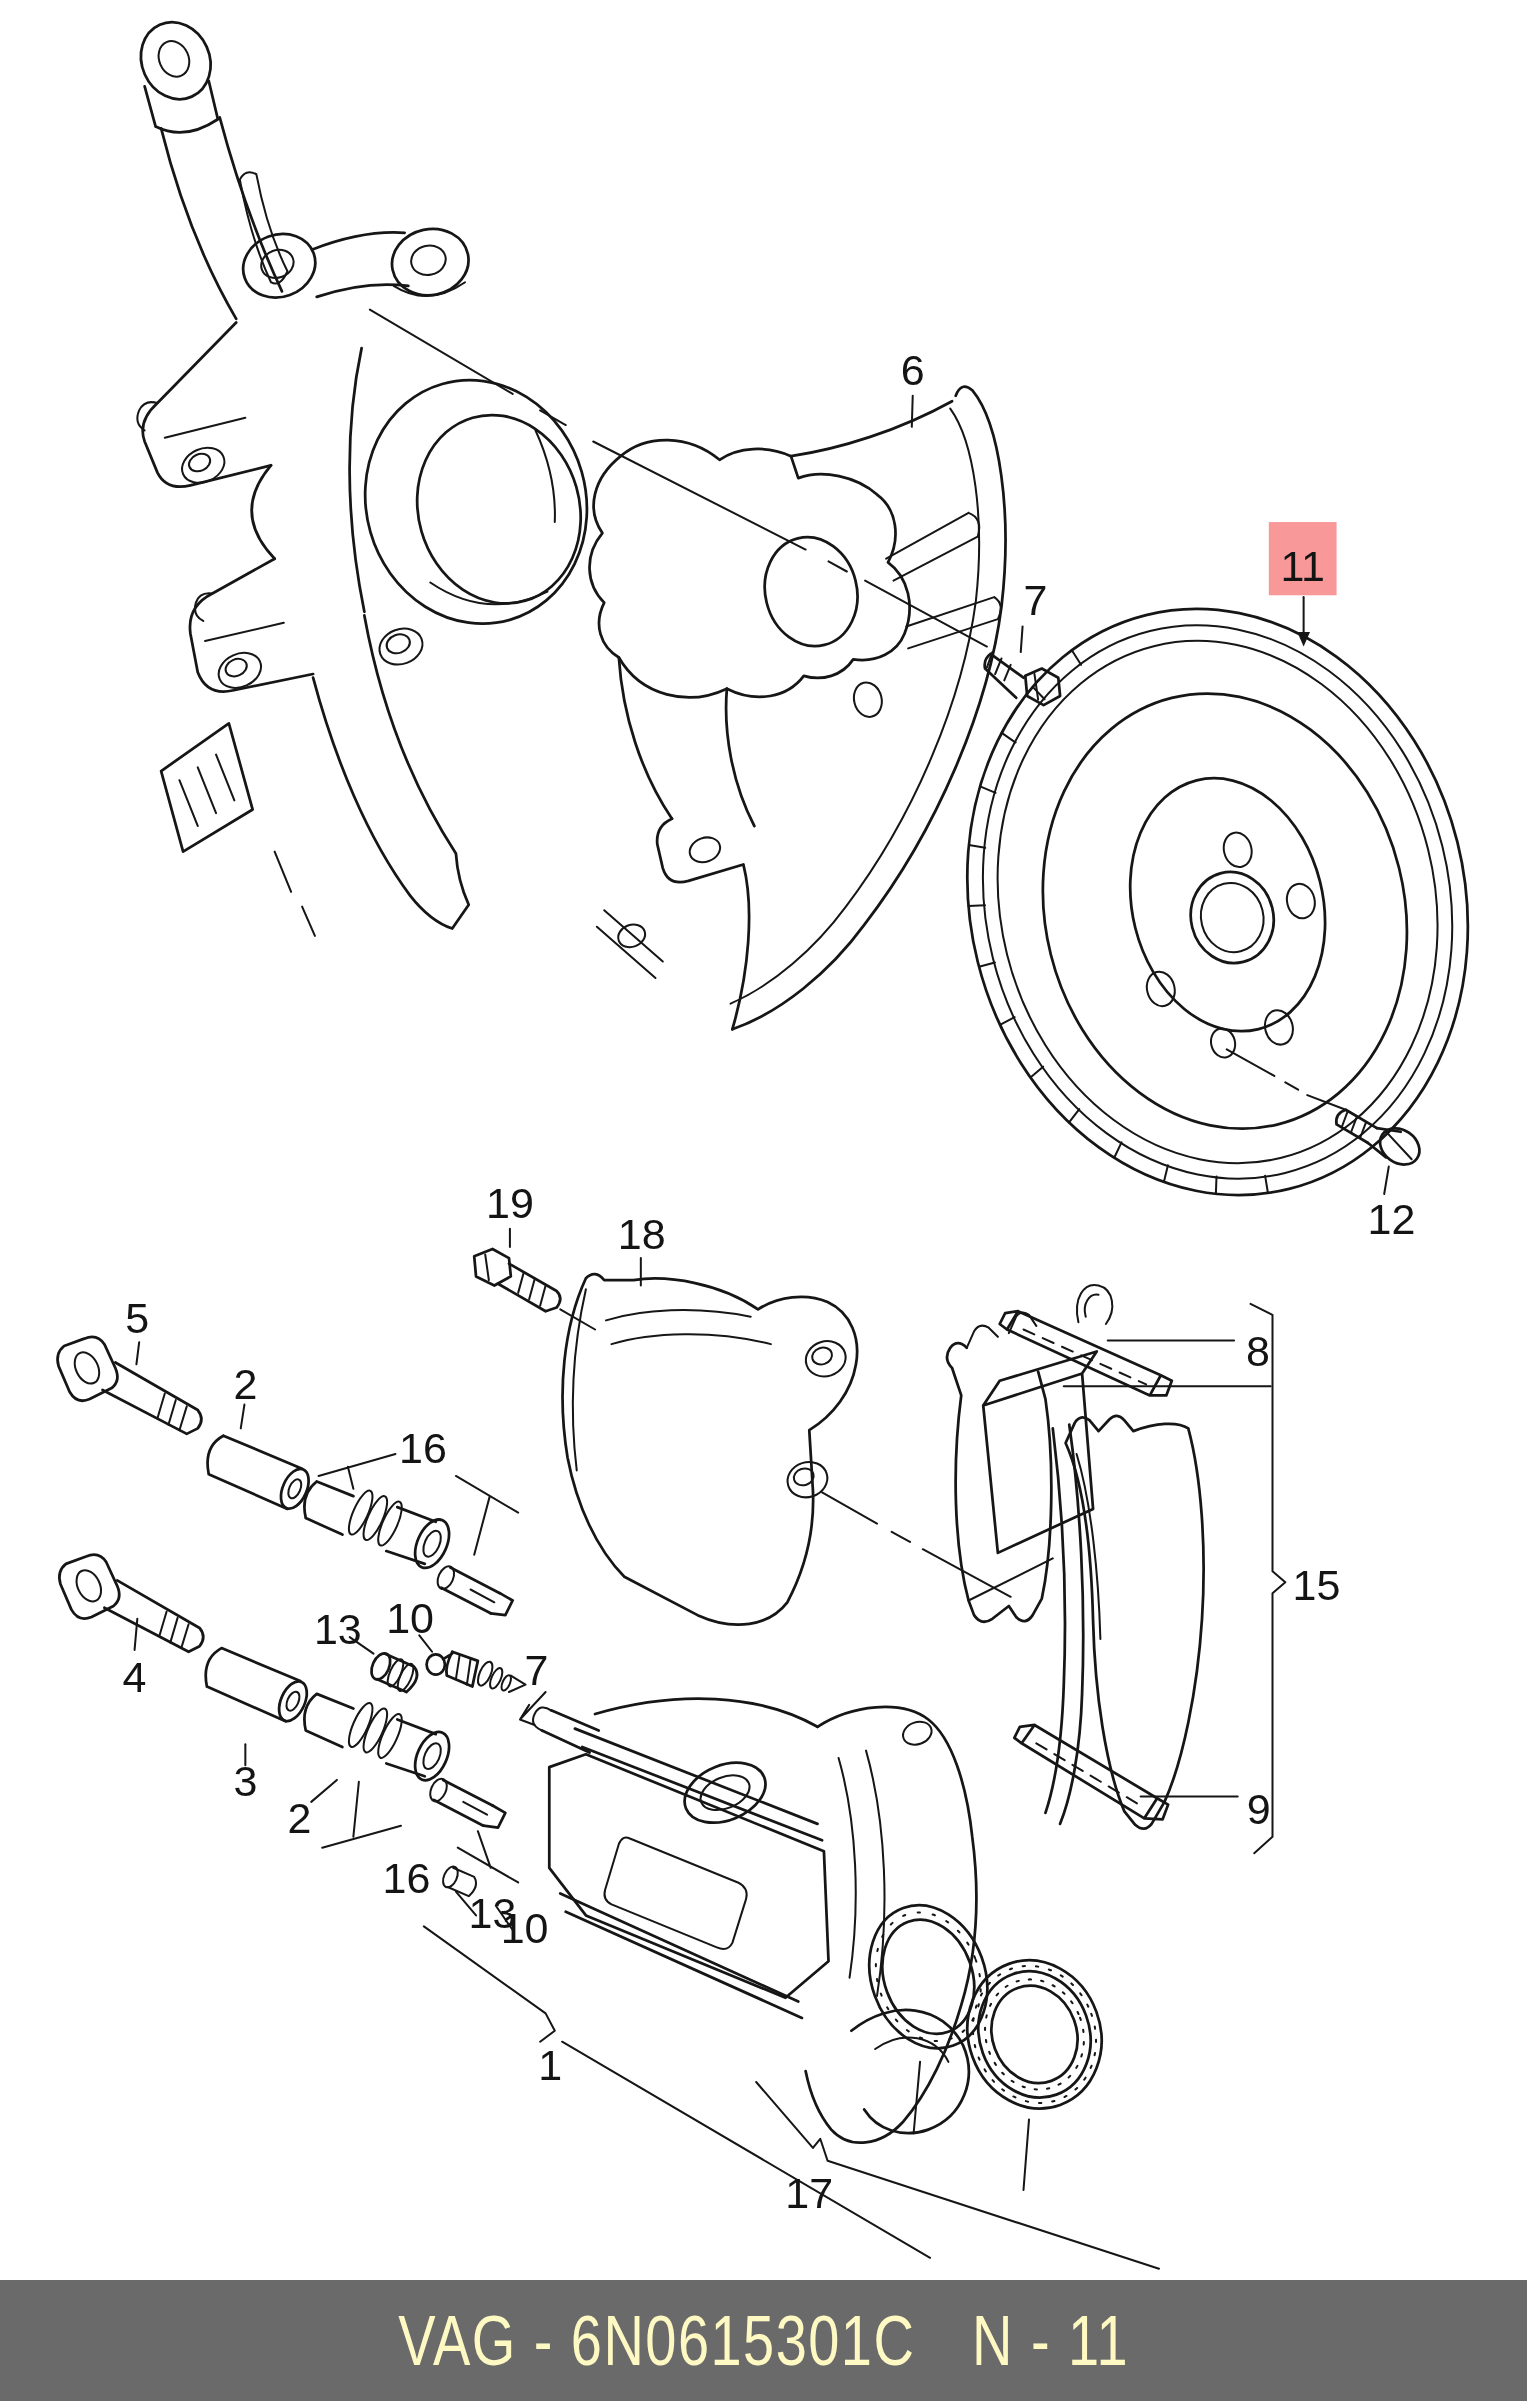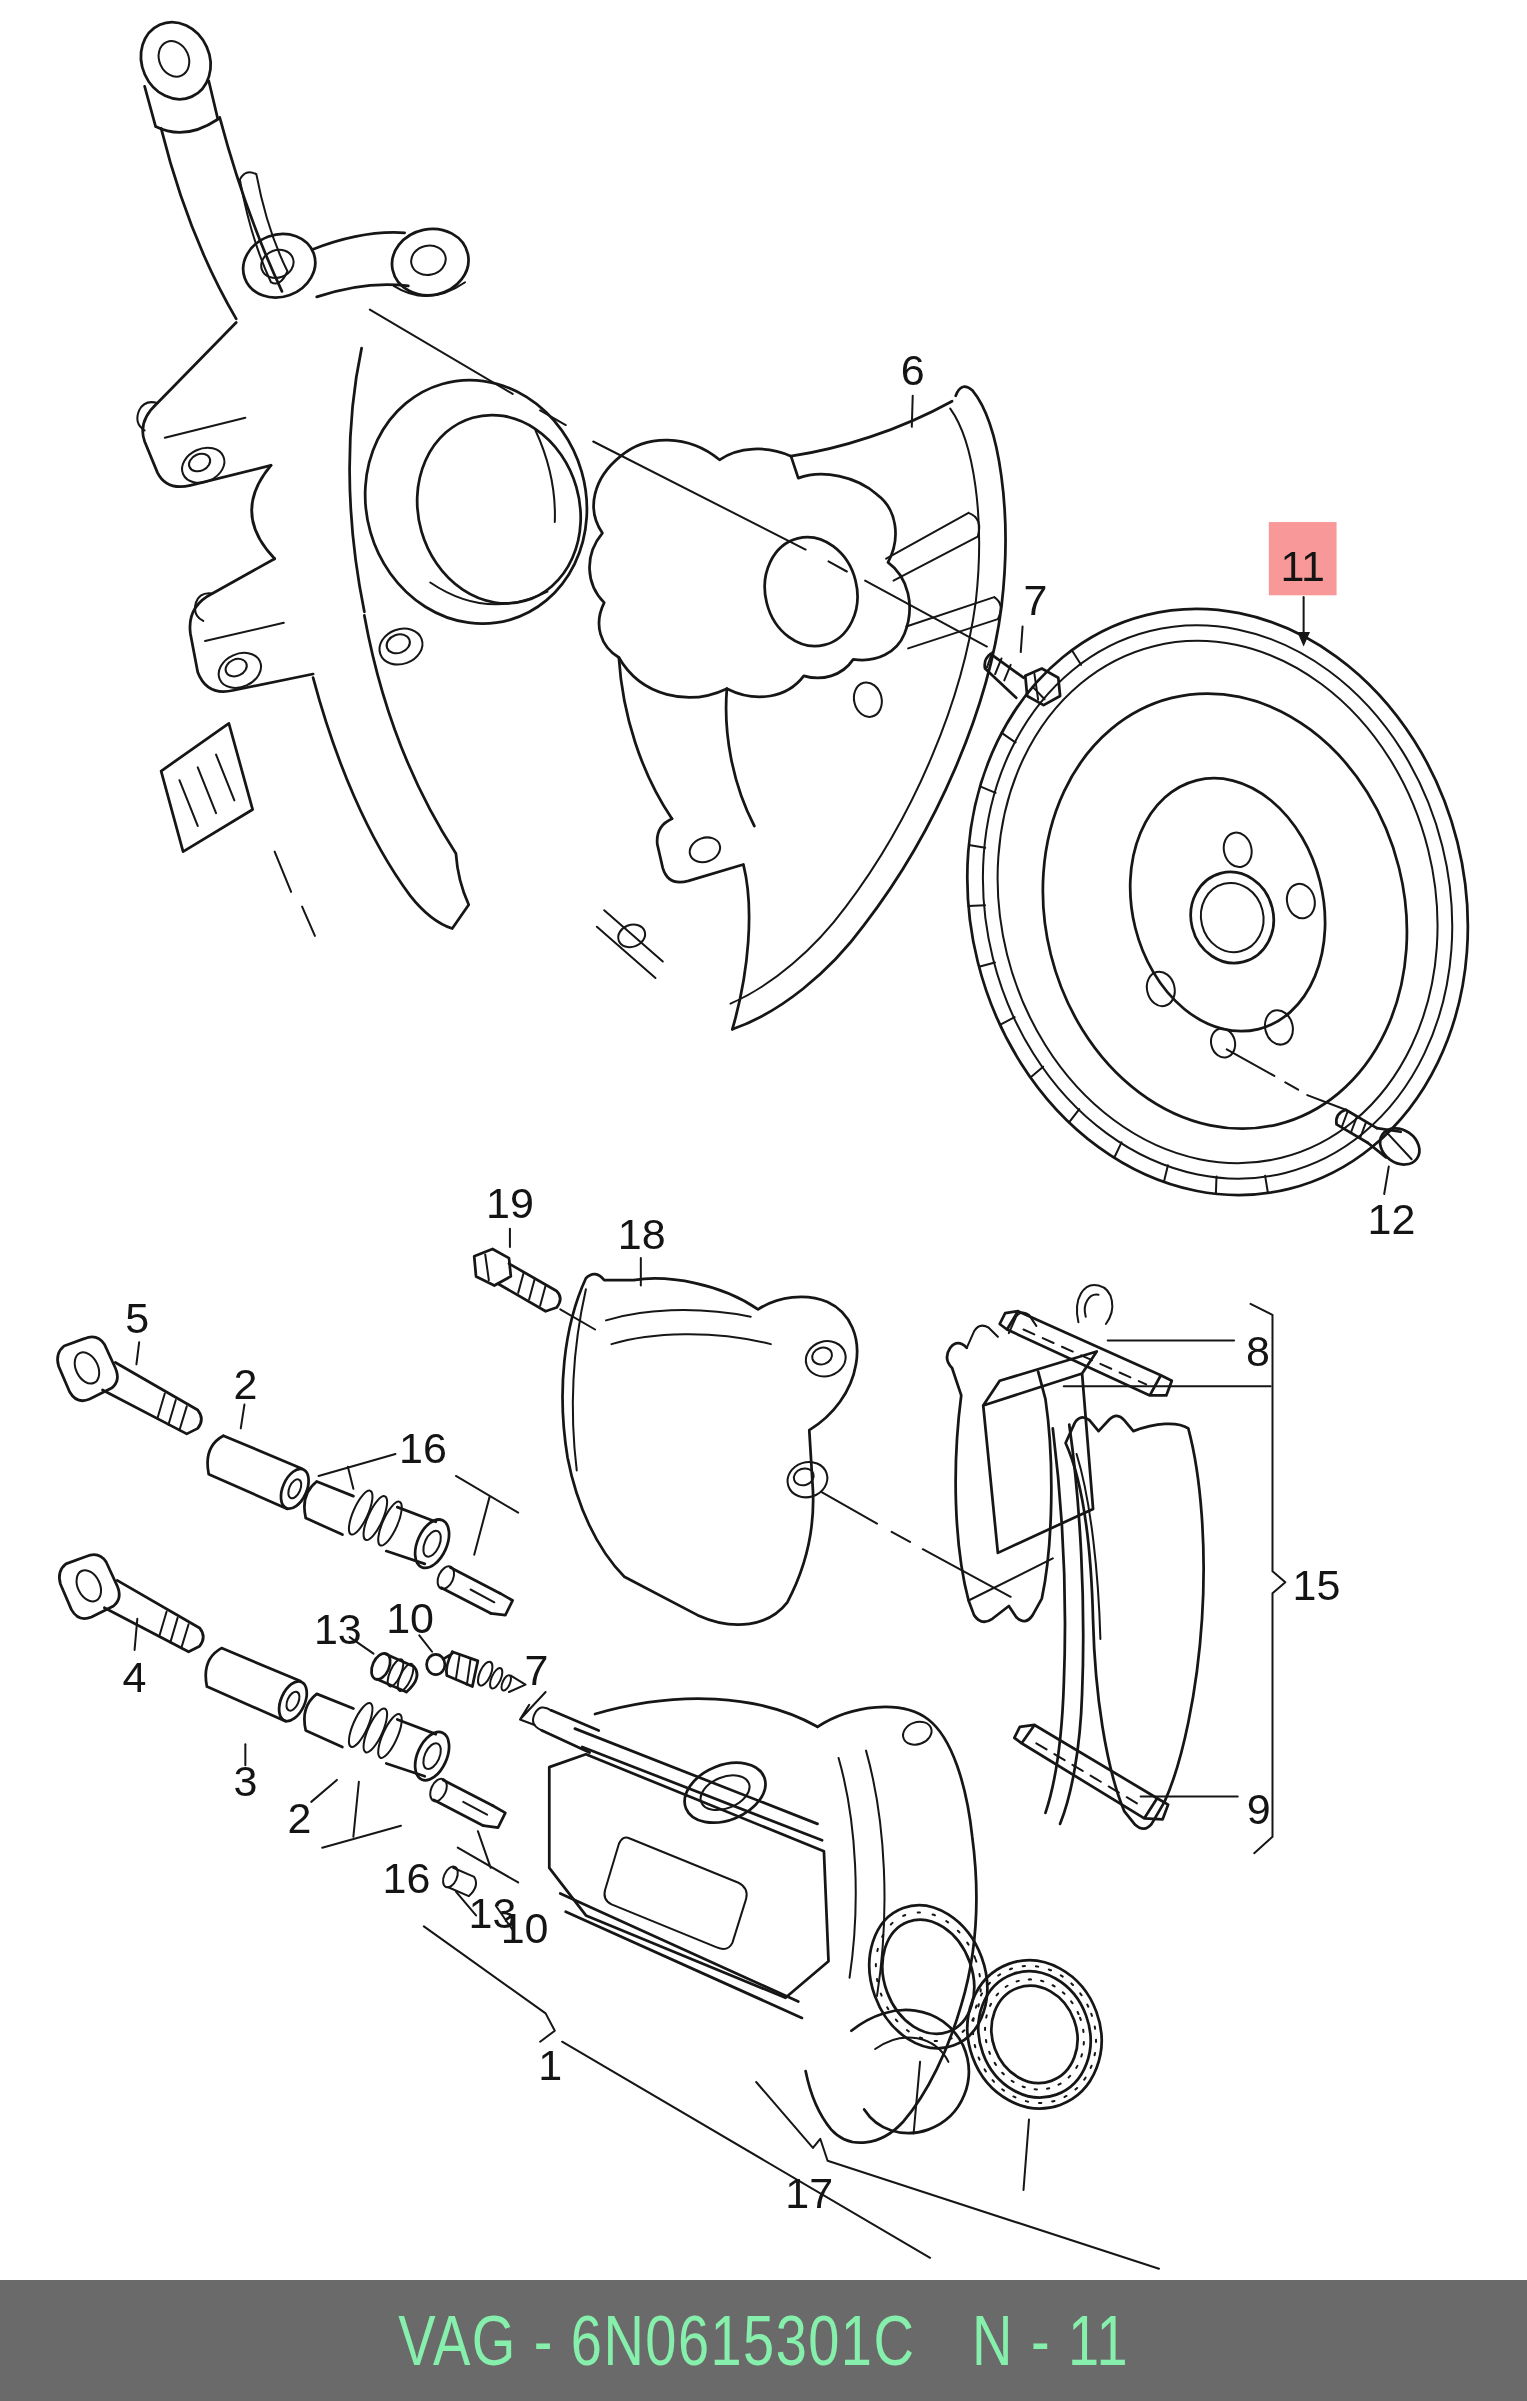--- a/index.html
+++ b/index.html
@@ -281,19 +281,19 @@
         <text x="462" y="1598" class="callout">16</text>
         <text x="444" y="2068" class="callout">16</text>
         <text x="884" y="2412" class="callout">17</text>
         <text x="701" y="1364" class="callout">18</text>
         <text x="557" y="1330" class="callout">19</text>
         <text x="1423" y="634" class="callout" fill="#5a1c1c">11</text>
       </g>
 </svg>
 </div>
 
-<div class="footer" style="background: rgb(106, 106, 106); color: #86efac;">
+<div class="footer" style="background: rgb(106, 106, 106); color: #fef9c3;">
   <div class="footer-inner">
     <span>VAG - 6N0615301C</span>
     <span>N - 11</span>
   </div>
 </div>
 
 
 </body></html>

